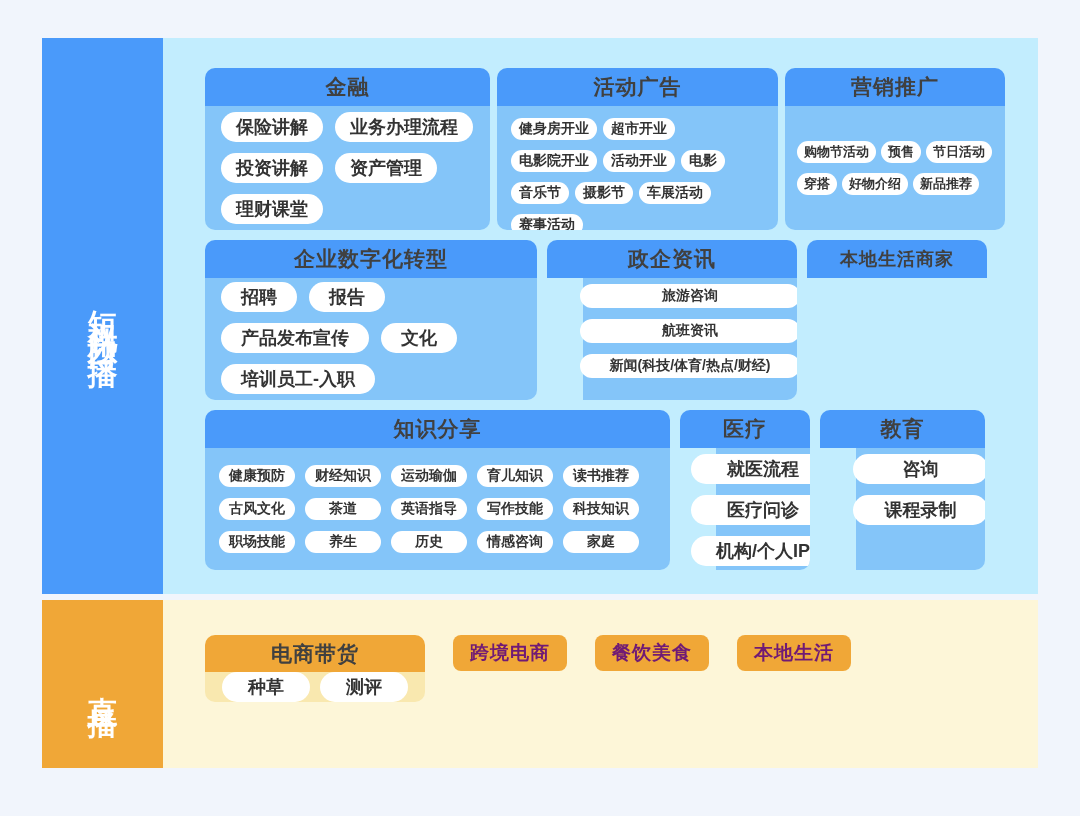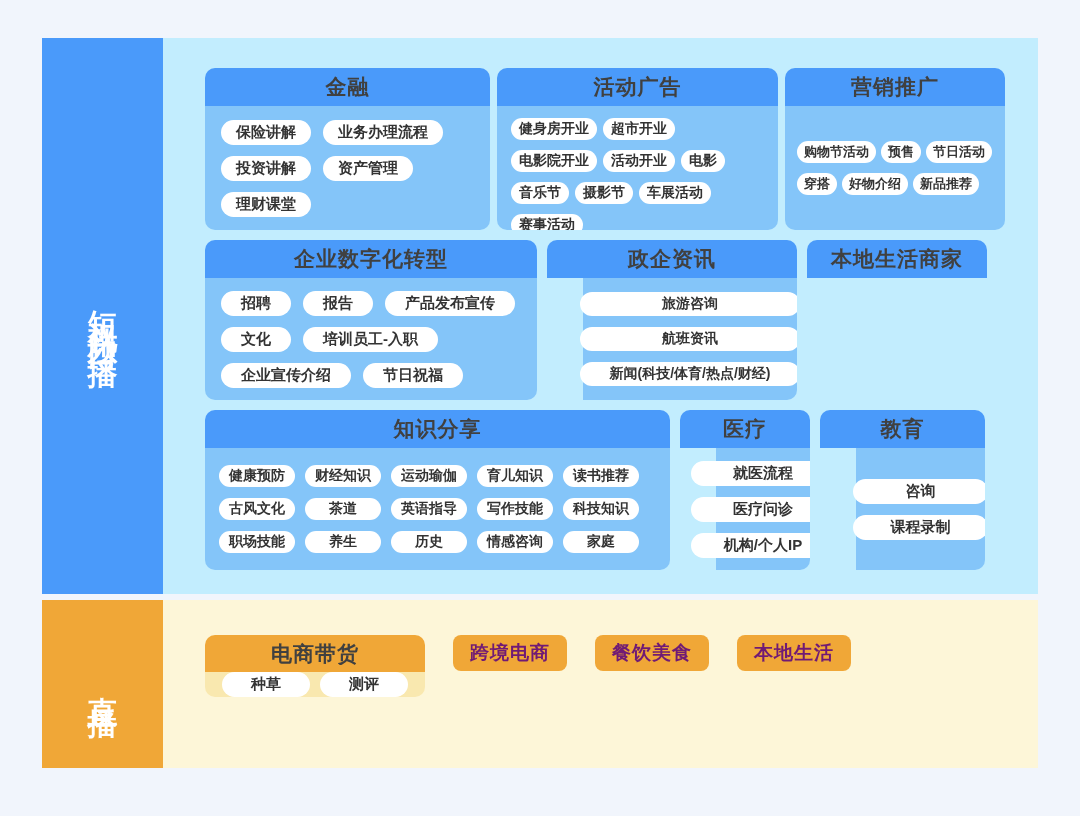--- a/index.html
+++ b/index.html
@@ -37,26 +37,26 @@
     letter-spacing:1px;
   }
   .card-body{background:#84c5f9;flex:1;}
   .pills{
     display:flex;flex-wrap:wrap;align-content:center;
     padding:6px 16px;box-sizing:border-box;height:100%;
     row-gap:11px;column-gap:12px;
   }
   .pill{
     background:#ffffff;border-radius:999px;color:#333;
-    font-weight:bold;font-size:15px;padding:3px 15px;
+    font-weight:bold;font-size:18px;padding:3px 15px;
     display:inline-flex;align-items:center;justify-content:center;
     white-space:nowrap;
   }
   
-  .pills.cols{flex-direction:column;align-items:center;justify-content:center;flex-wrap:nowrap;margin-left:36px;}
+  .pills.cols{flex-direction:column;align-items:center;justify-content:flex-start;flex-wrap:nowrap;margin-left:36px;}
   
   .w285{width:285px}.w281{width:281px}.w220{width:220px}
   .w350{width:332px}.w250{width:250px}.w180{width:180px}
   .w465{width:465px}.w150{width:130px}.w165{width:165px}
   .card-events .pill{font-size:14px;padding:2px 8px;}
   .card-events .pills{column-gap:6px;row-gap:10px;padding:12px 14px;}
   .card-marketing .pill{font-size:13px;padding:2px 7px;}
   .card-marketing .pills{column-gap:5px;row-gap:10px;padding:6px 12px;}
   .card-digital .pill{padding:3px 20px;}
   .card-gov .pill{min-width:190px;font-size:14px;}
@@ -148,21 +148,21 @@
         </div>
         <div class="card w250 card-gov">
           <div class="card-header">政企资讯</div>
           <div class="card-body pills cols">
             <span class="pill">旅游咨询</span>
             <span class="pill">航班资讯</span>
             <span class="pill">新闻(科技/体育/热点/财经)</span>
           </div>
         </div>
         <div class="card w180 card-localmerch">
-          <div class="card-header" style="font-size:21px;">本地生活商家</div>
+          <div class="card-header" style="font-size:18px;">本地生活商家</div>
         </div>
       </div>
 
       <div class="row row-3">
         <div class="card w465 card-knowledge">
           <div class="card-header">知识分享</div>
           <div class="card-body pills">
             <span class="pill">健康预防</span>
             <span class="pill">财经知识</span>
             <span class="pill">运动瑜伽</span>

